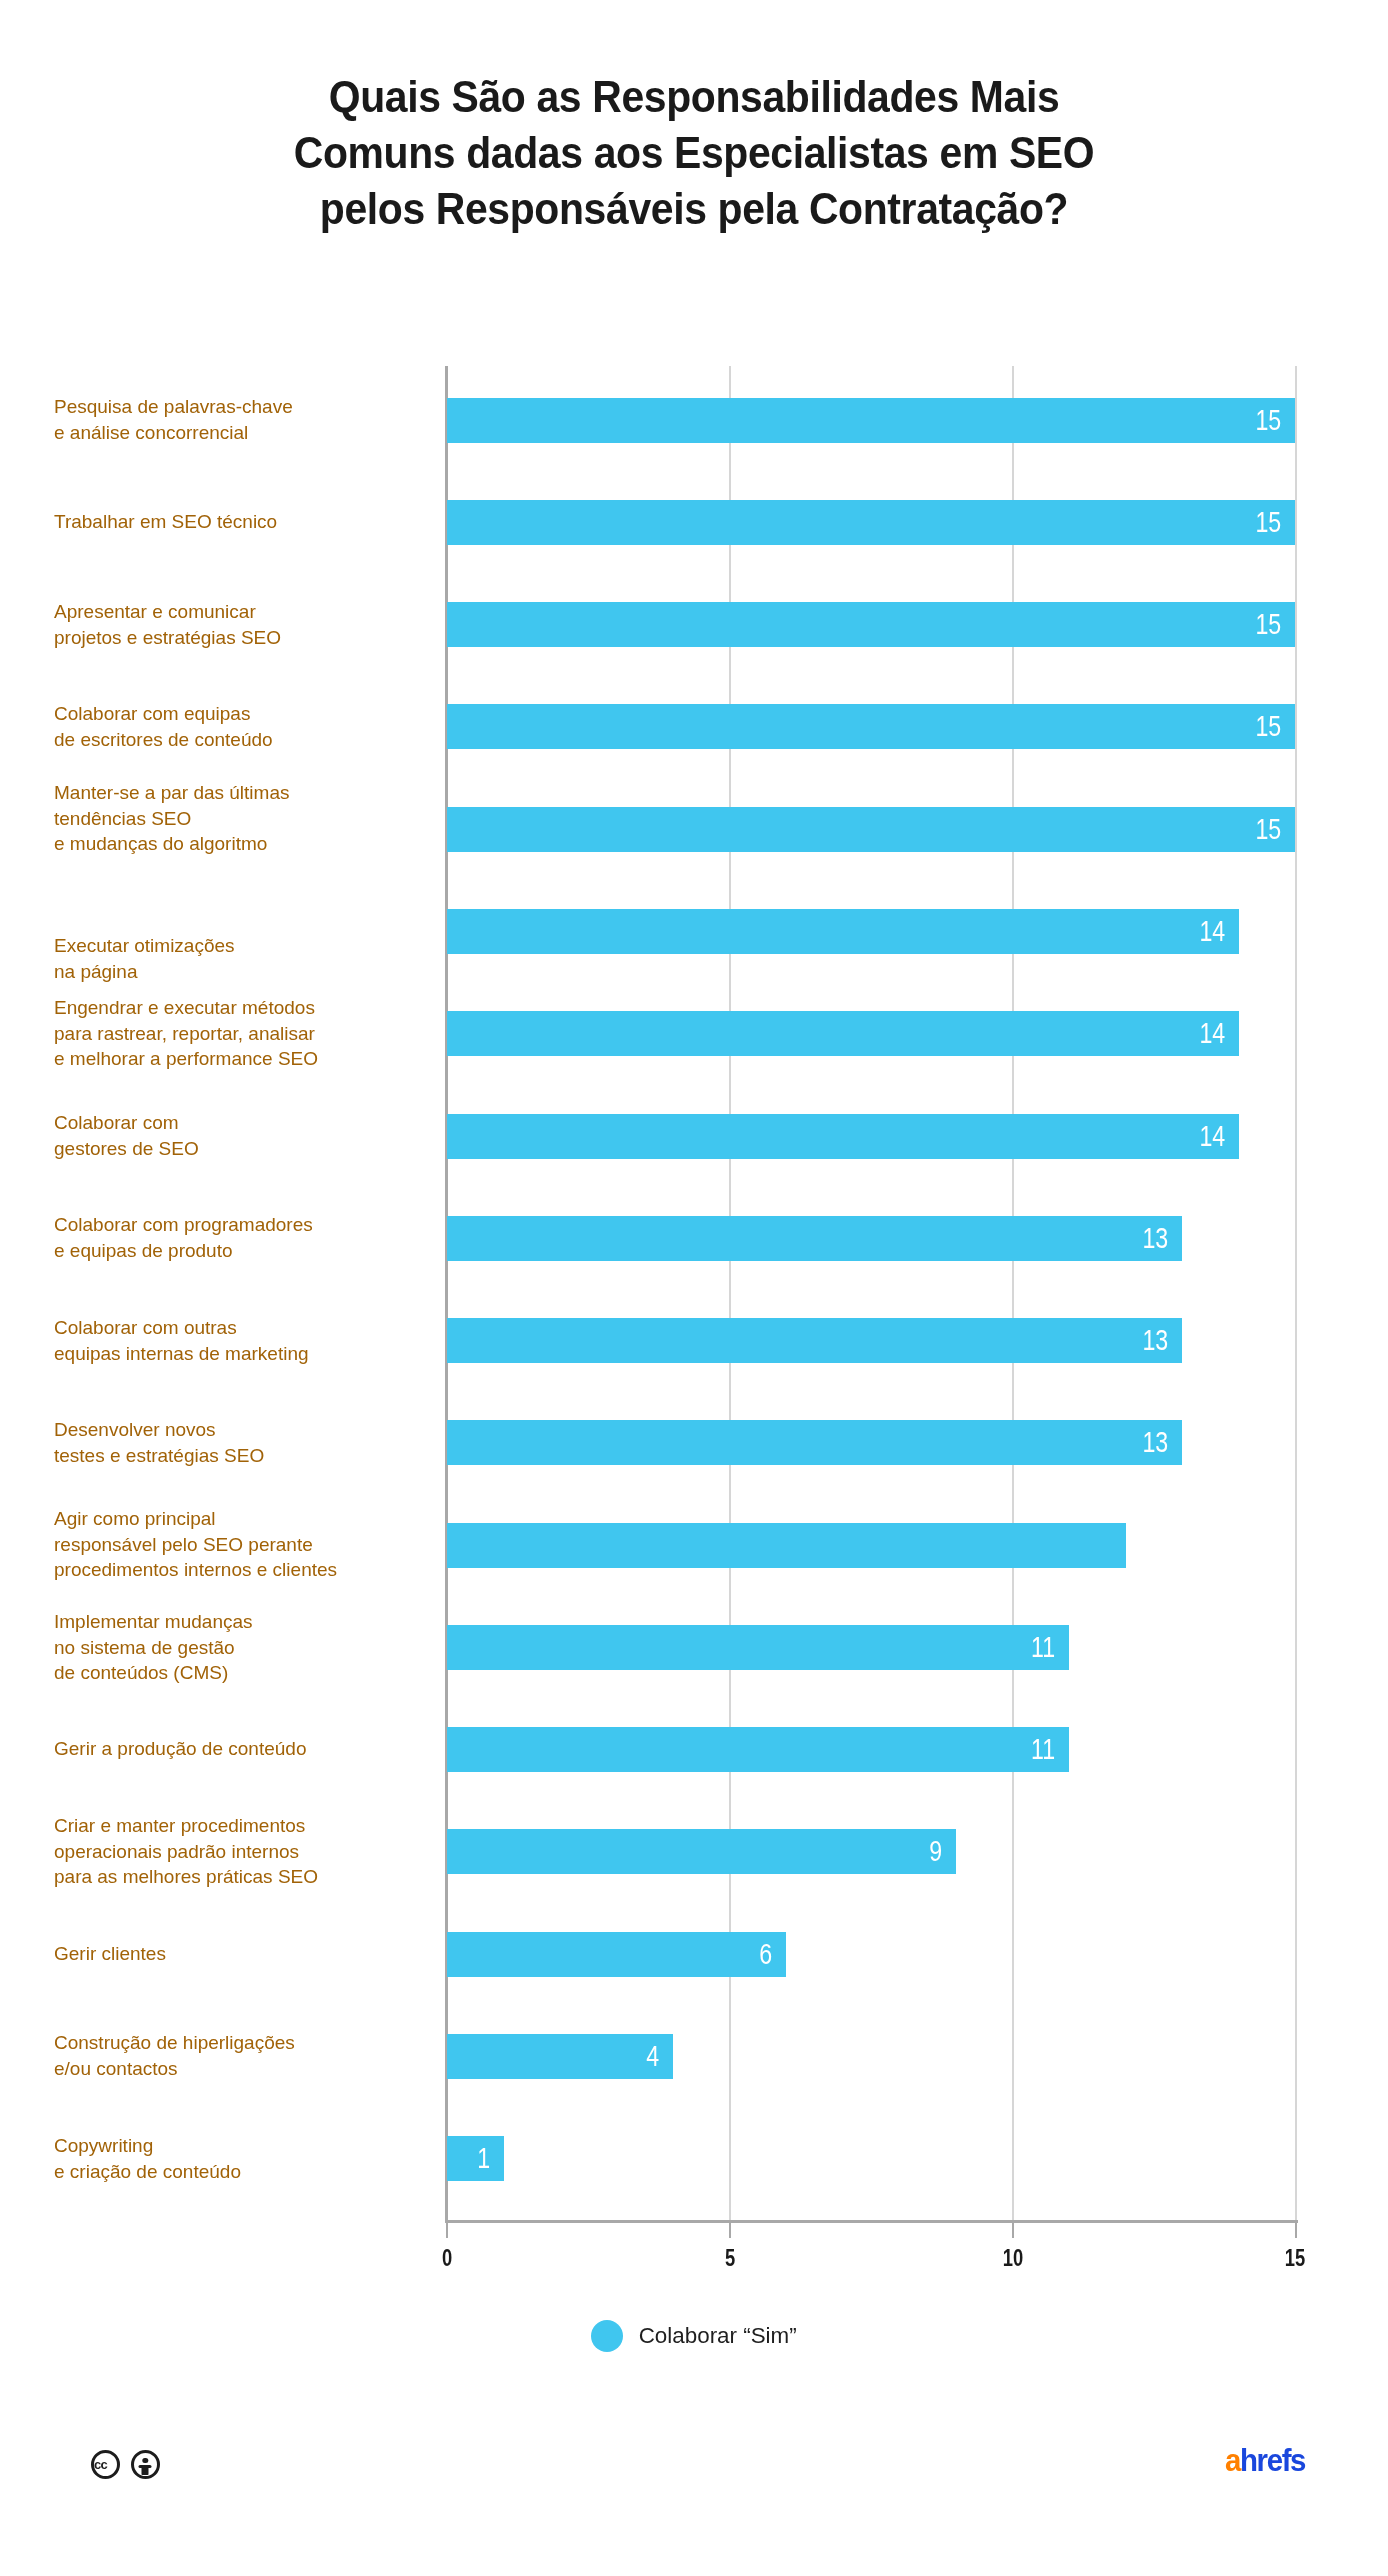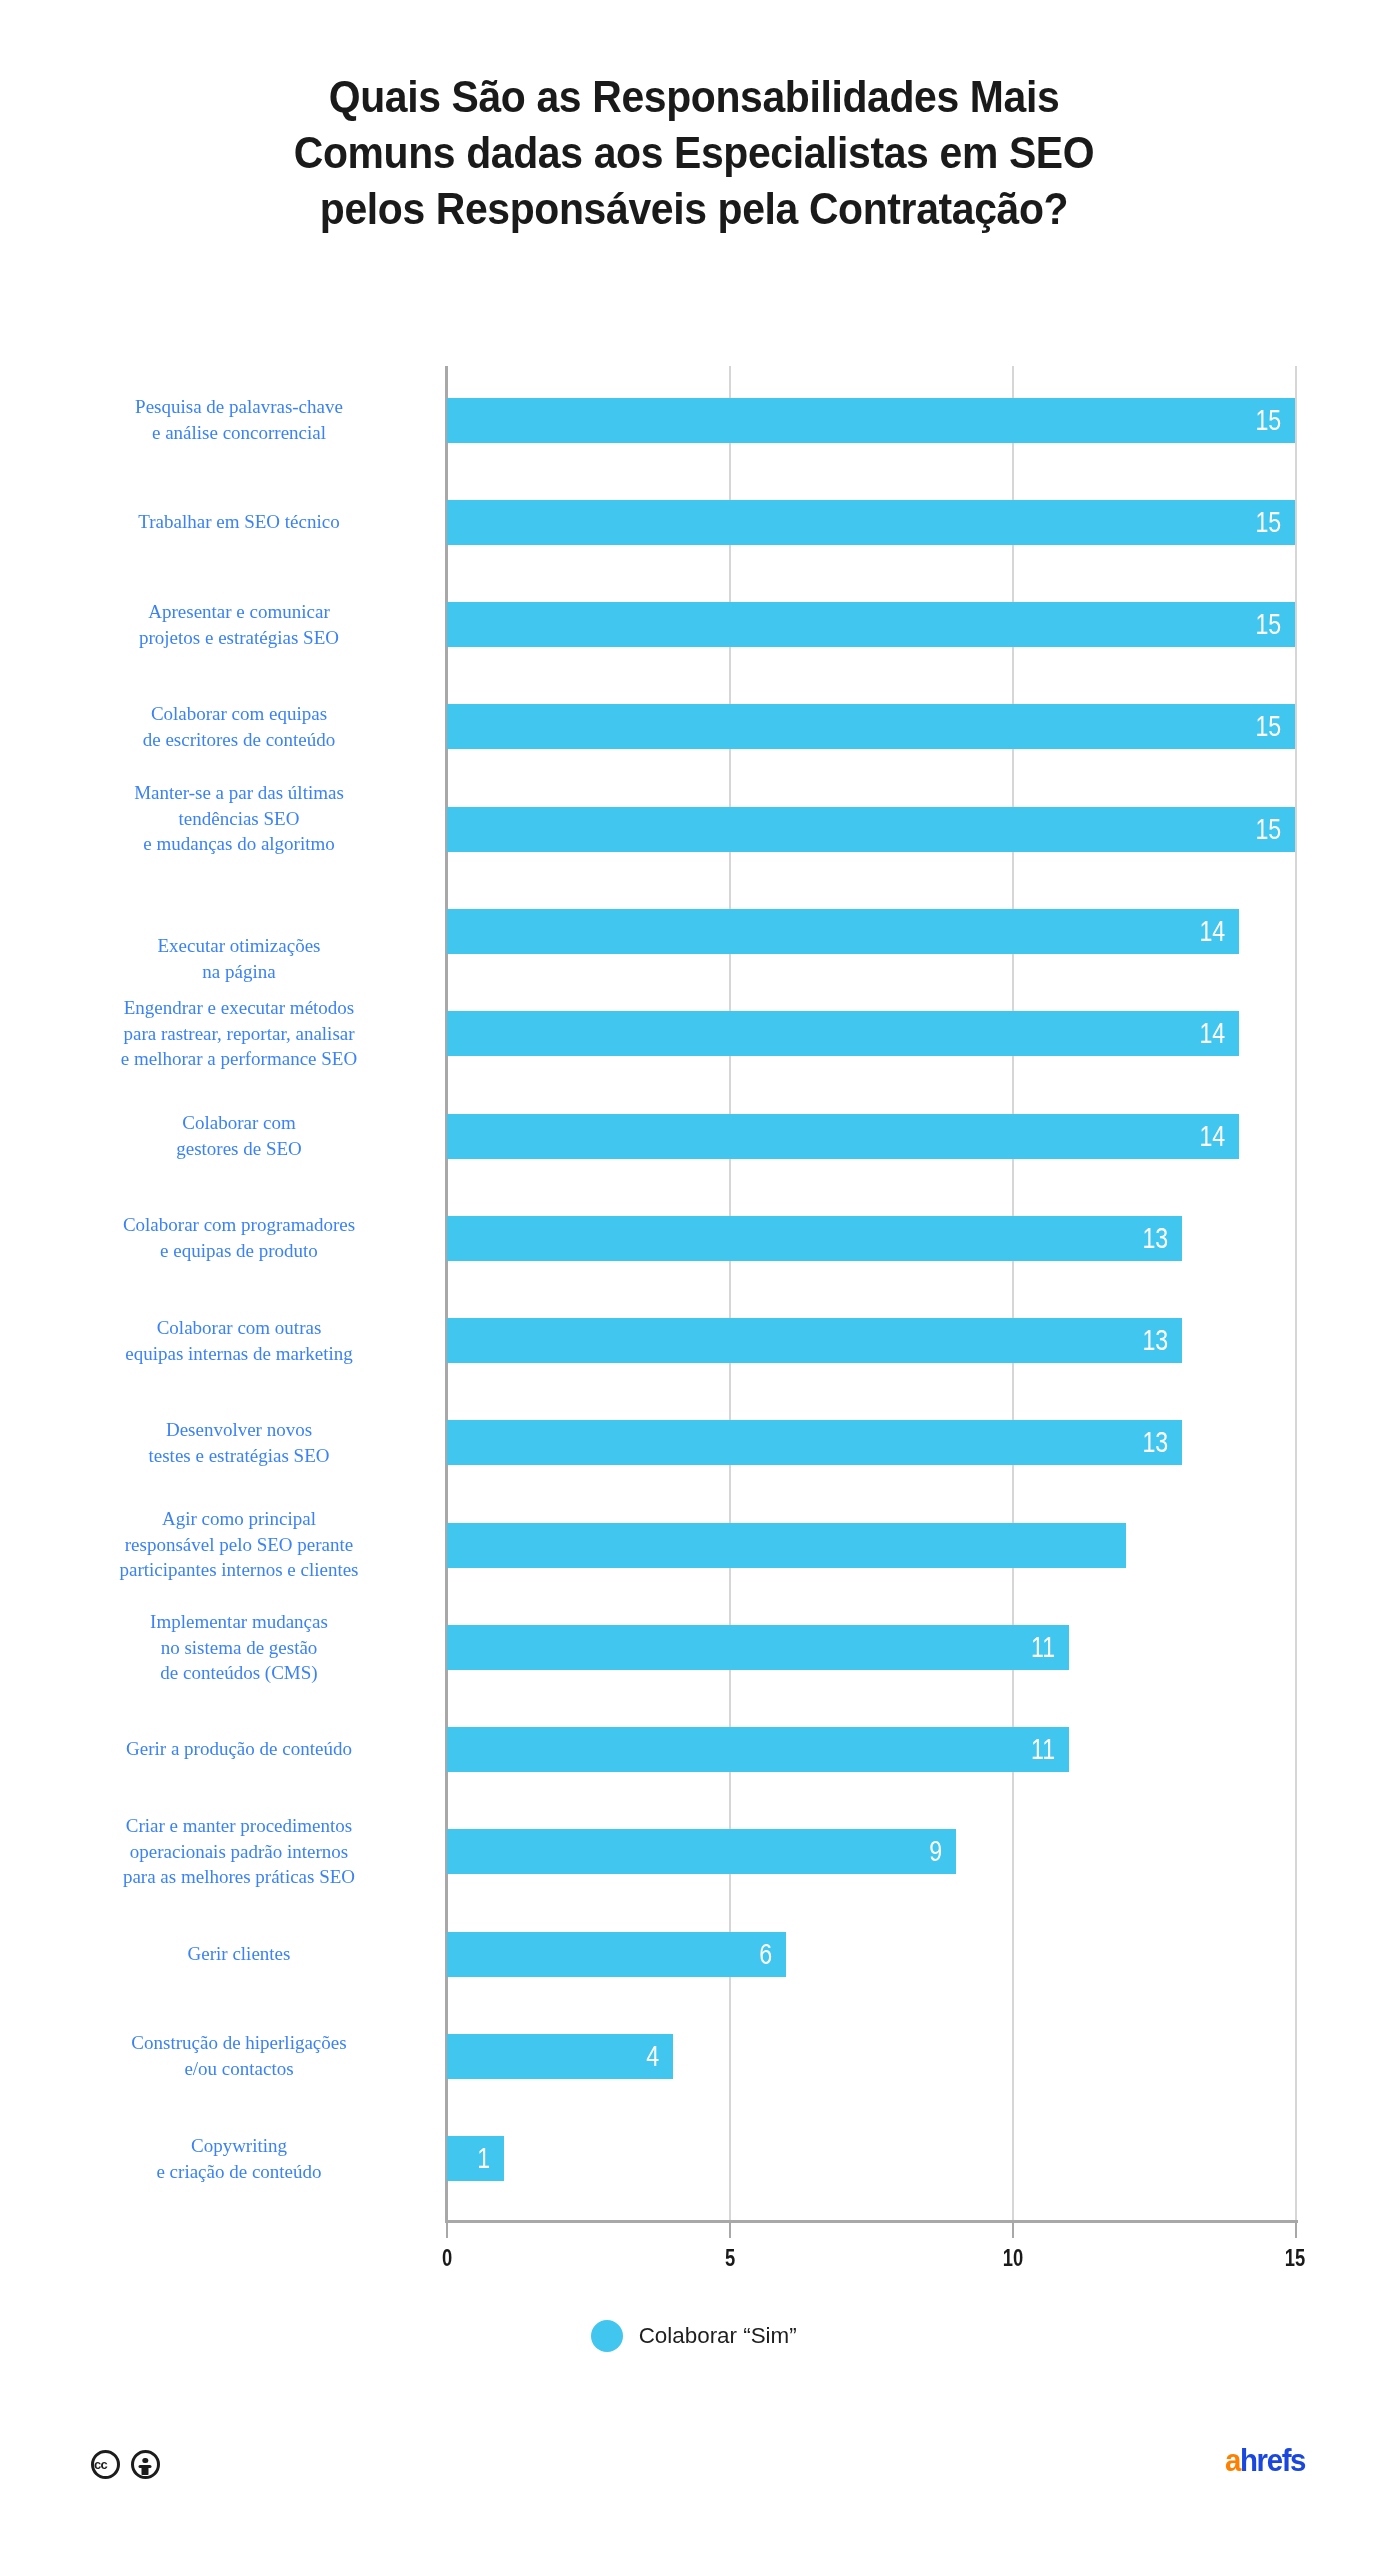--- a/index.html
+++ b/index.html
@@ -107,25 +107,25 @@
     font-size: 29px;
     font-weight: 400;
     transform: scaleX(0.8);
     transform-origin: right center;
   }
 
   
   .cat-label {
     position: absolute;
     right: 964px;
-    text-align: center;
-    font-family: Liberation Serif, serif;
+    text-align: left;
+    font-family: Liberation Sans, sans-serif;
     font-size: 19px;
     line-height: 25.5px;
-    color: #3b82f6;
+    color: #a16207;
     white-space: pre-line;
     width: 370px;
   }
 
   
   #legend {
     position: absolute;
     left: 0;
     right: 0;
     top: 2320px;
@@ -337,21 +337,21 @@
     <div class="cat-label" style="top: 1110px;">Colaborar com
 gestores de SEO</div>
     <div class="cat-label" style="top: 1212px;">Colaborar com programadores
 e equipas de produto</div>
     <div class="cat-label" style="top: 1315px;">Colaborar com outras
 equipas internas de marketing</div>
     <div class="cat-label" style="top: 1417px;">Desenvolver novos
 testes e estratégias SEO</div>
     <div class="cat-label" style="top: 1506px;">Agir como principal
 responsável pelo SEO perante
-participantes internos e clientes</div>
+procedimentos internos e clientes</div>
     <div class="cat-label" style="top: 1609px;">Implementar mudanças
 no sistema de gestão
 de conteúdos (CMS)</div>
     <div class="cat-label" style="top: 1736px;">Gerir a produção de conteúdo</div>
     <div class="cat-label" style="top: 1813px;">Criar e manter procedimentos
 operacionais padrão internos
 para as melhores práticas SEO</div>
     <div class="cat-label" style="top: 1941px;">Gerir clientes</div>
     <div class="cat-label" style="top: 2030px;">Construção de hiperligações
 e/ou contactos</div>

